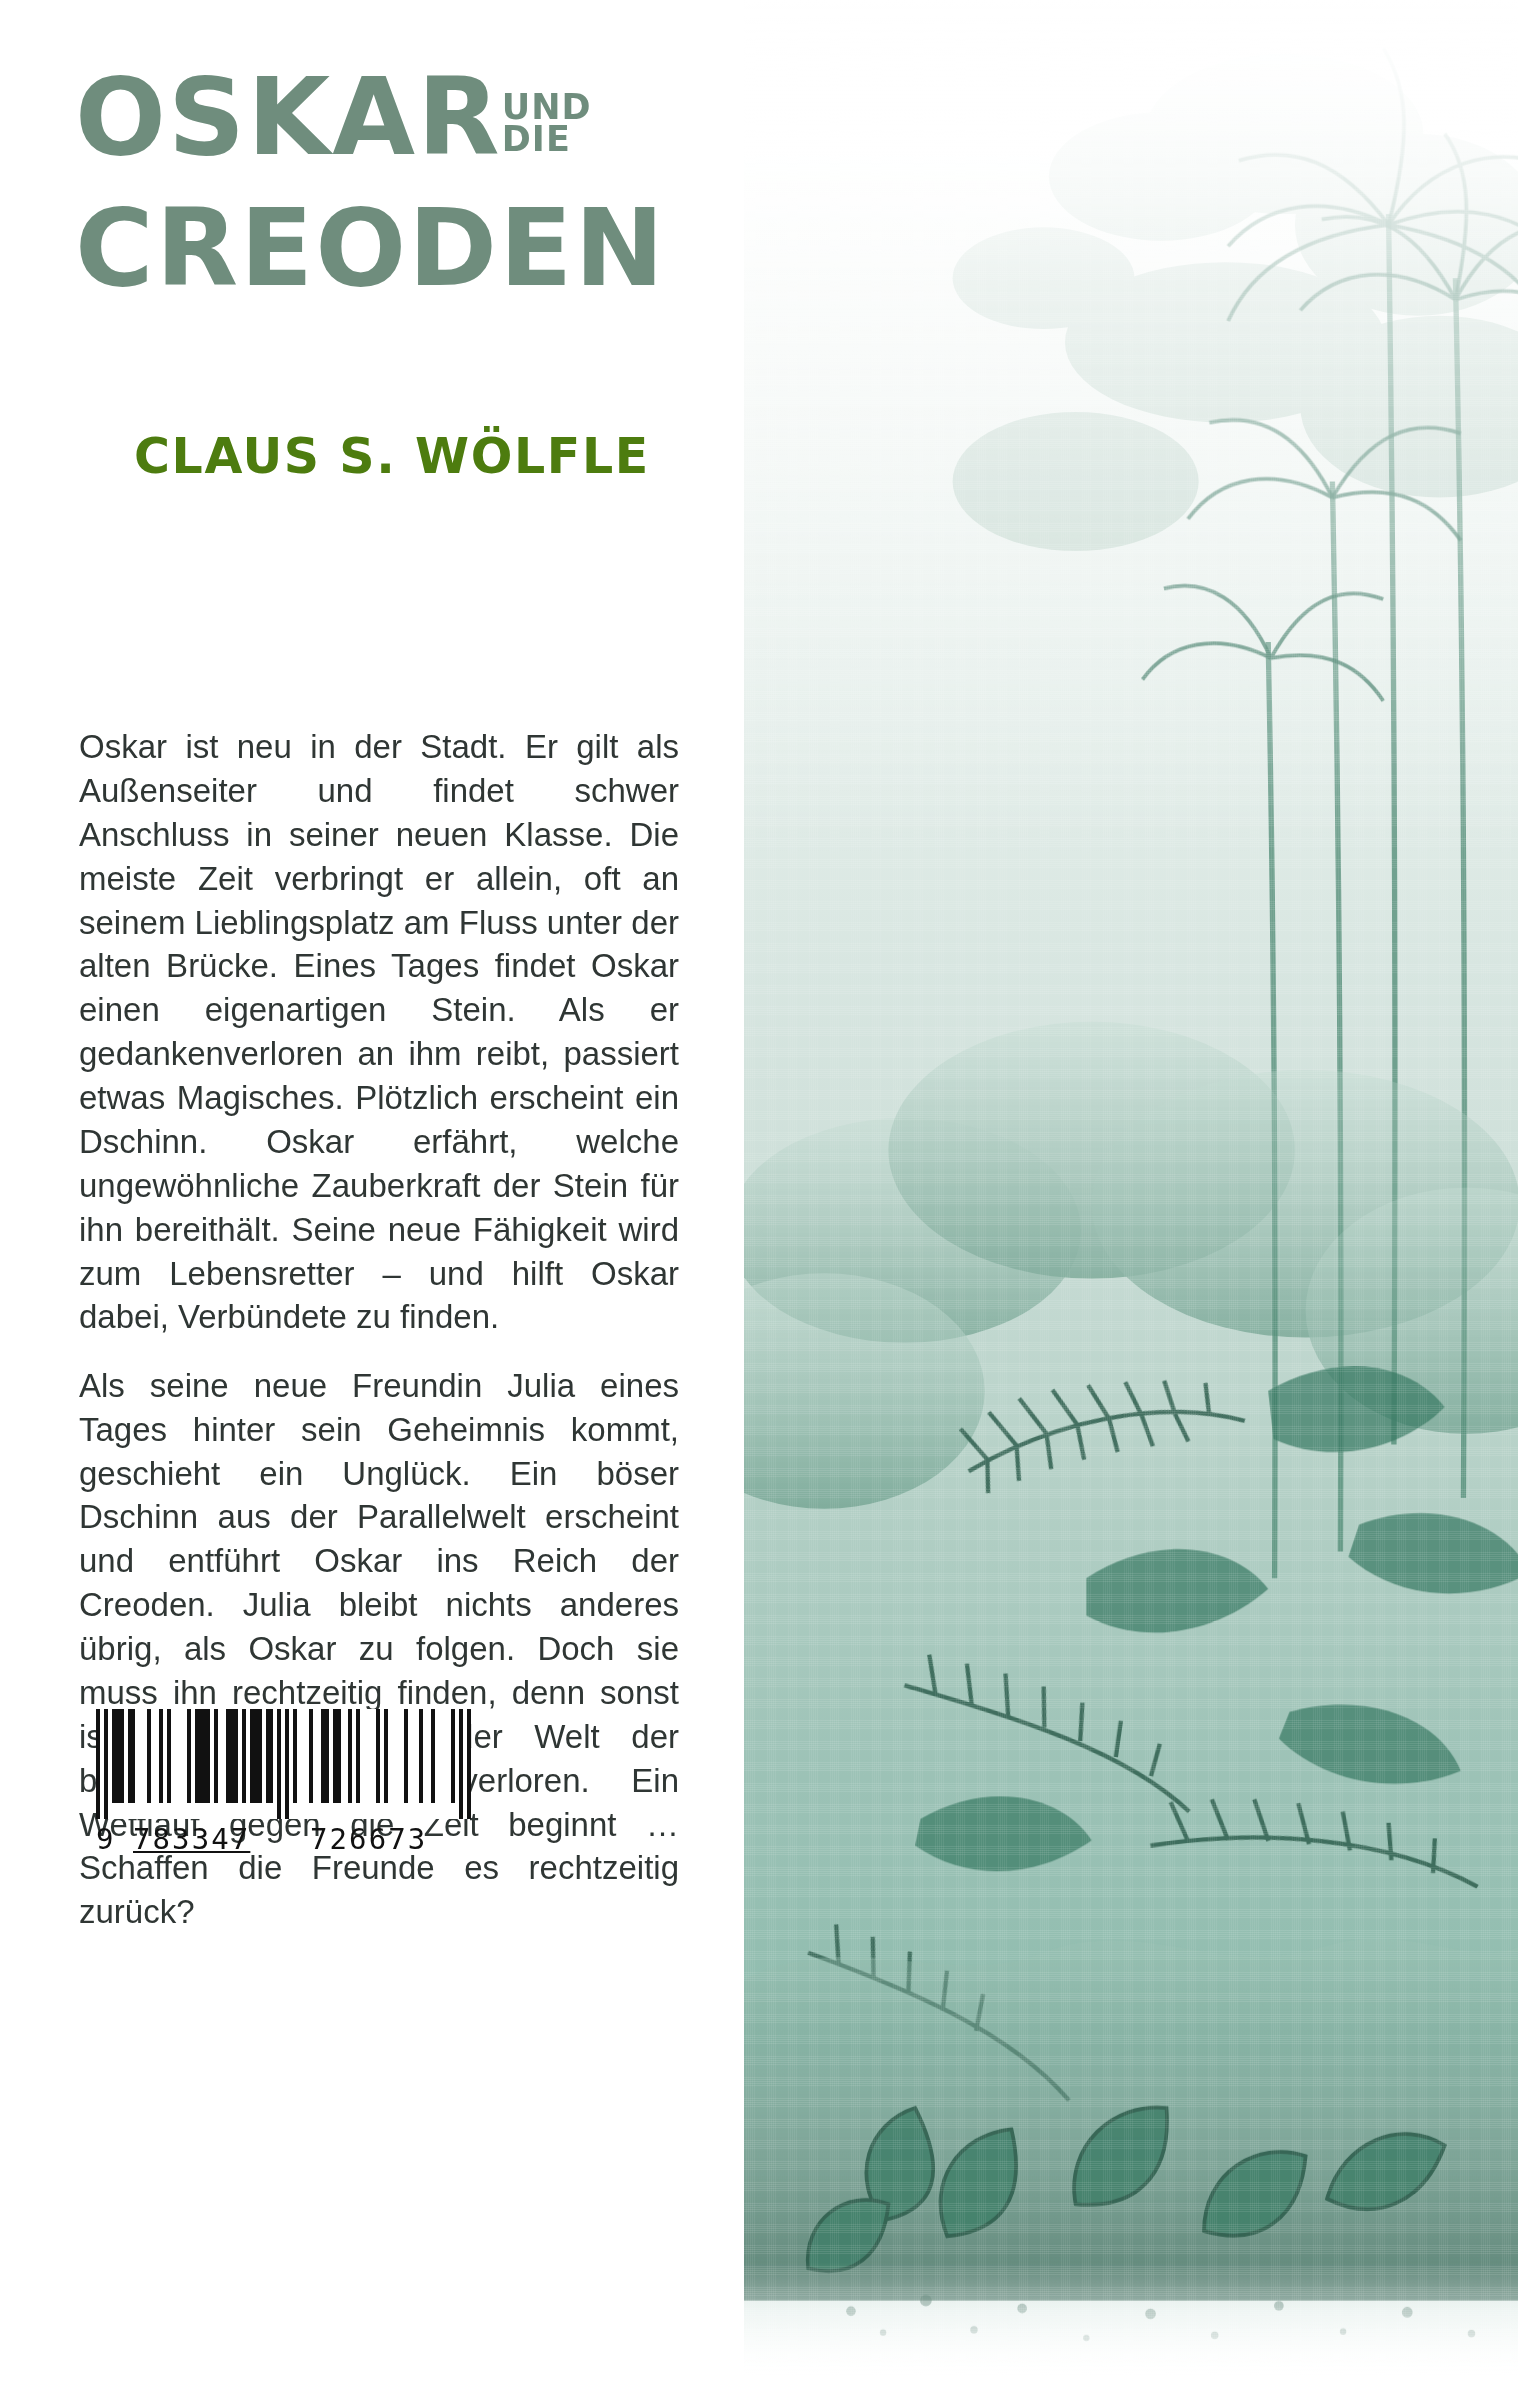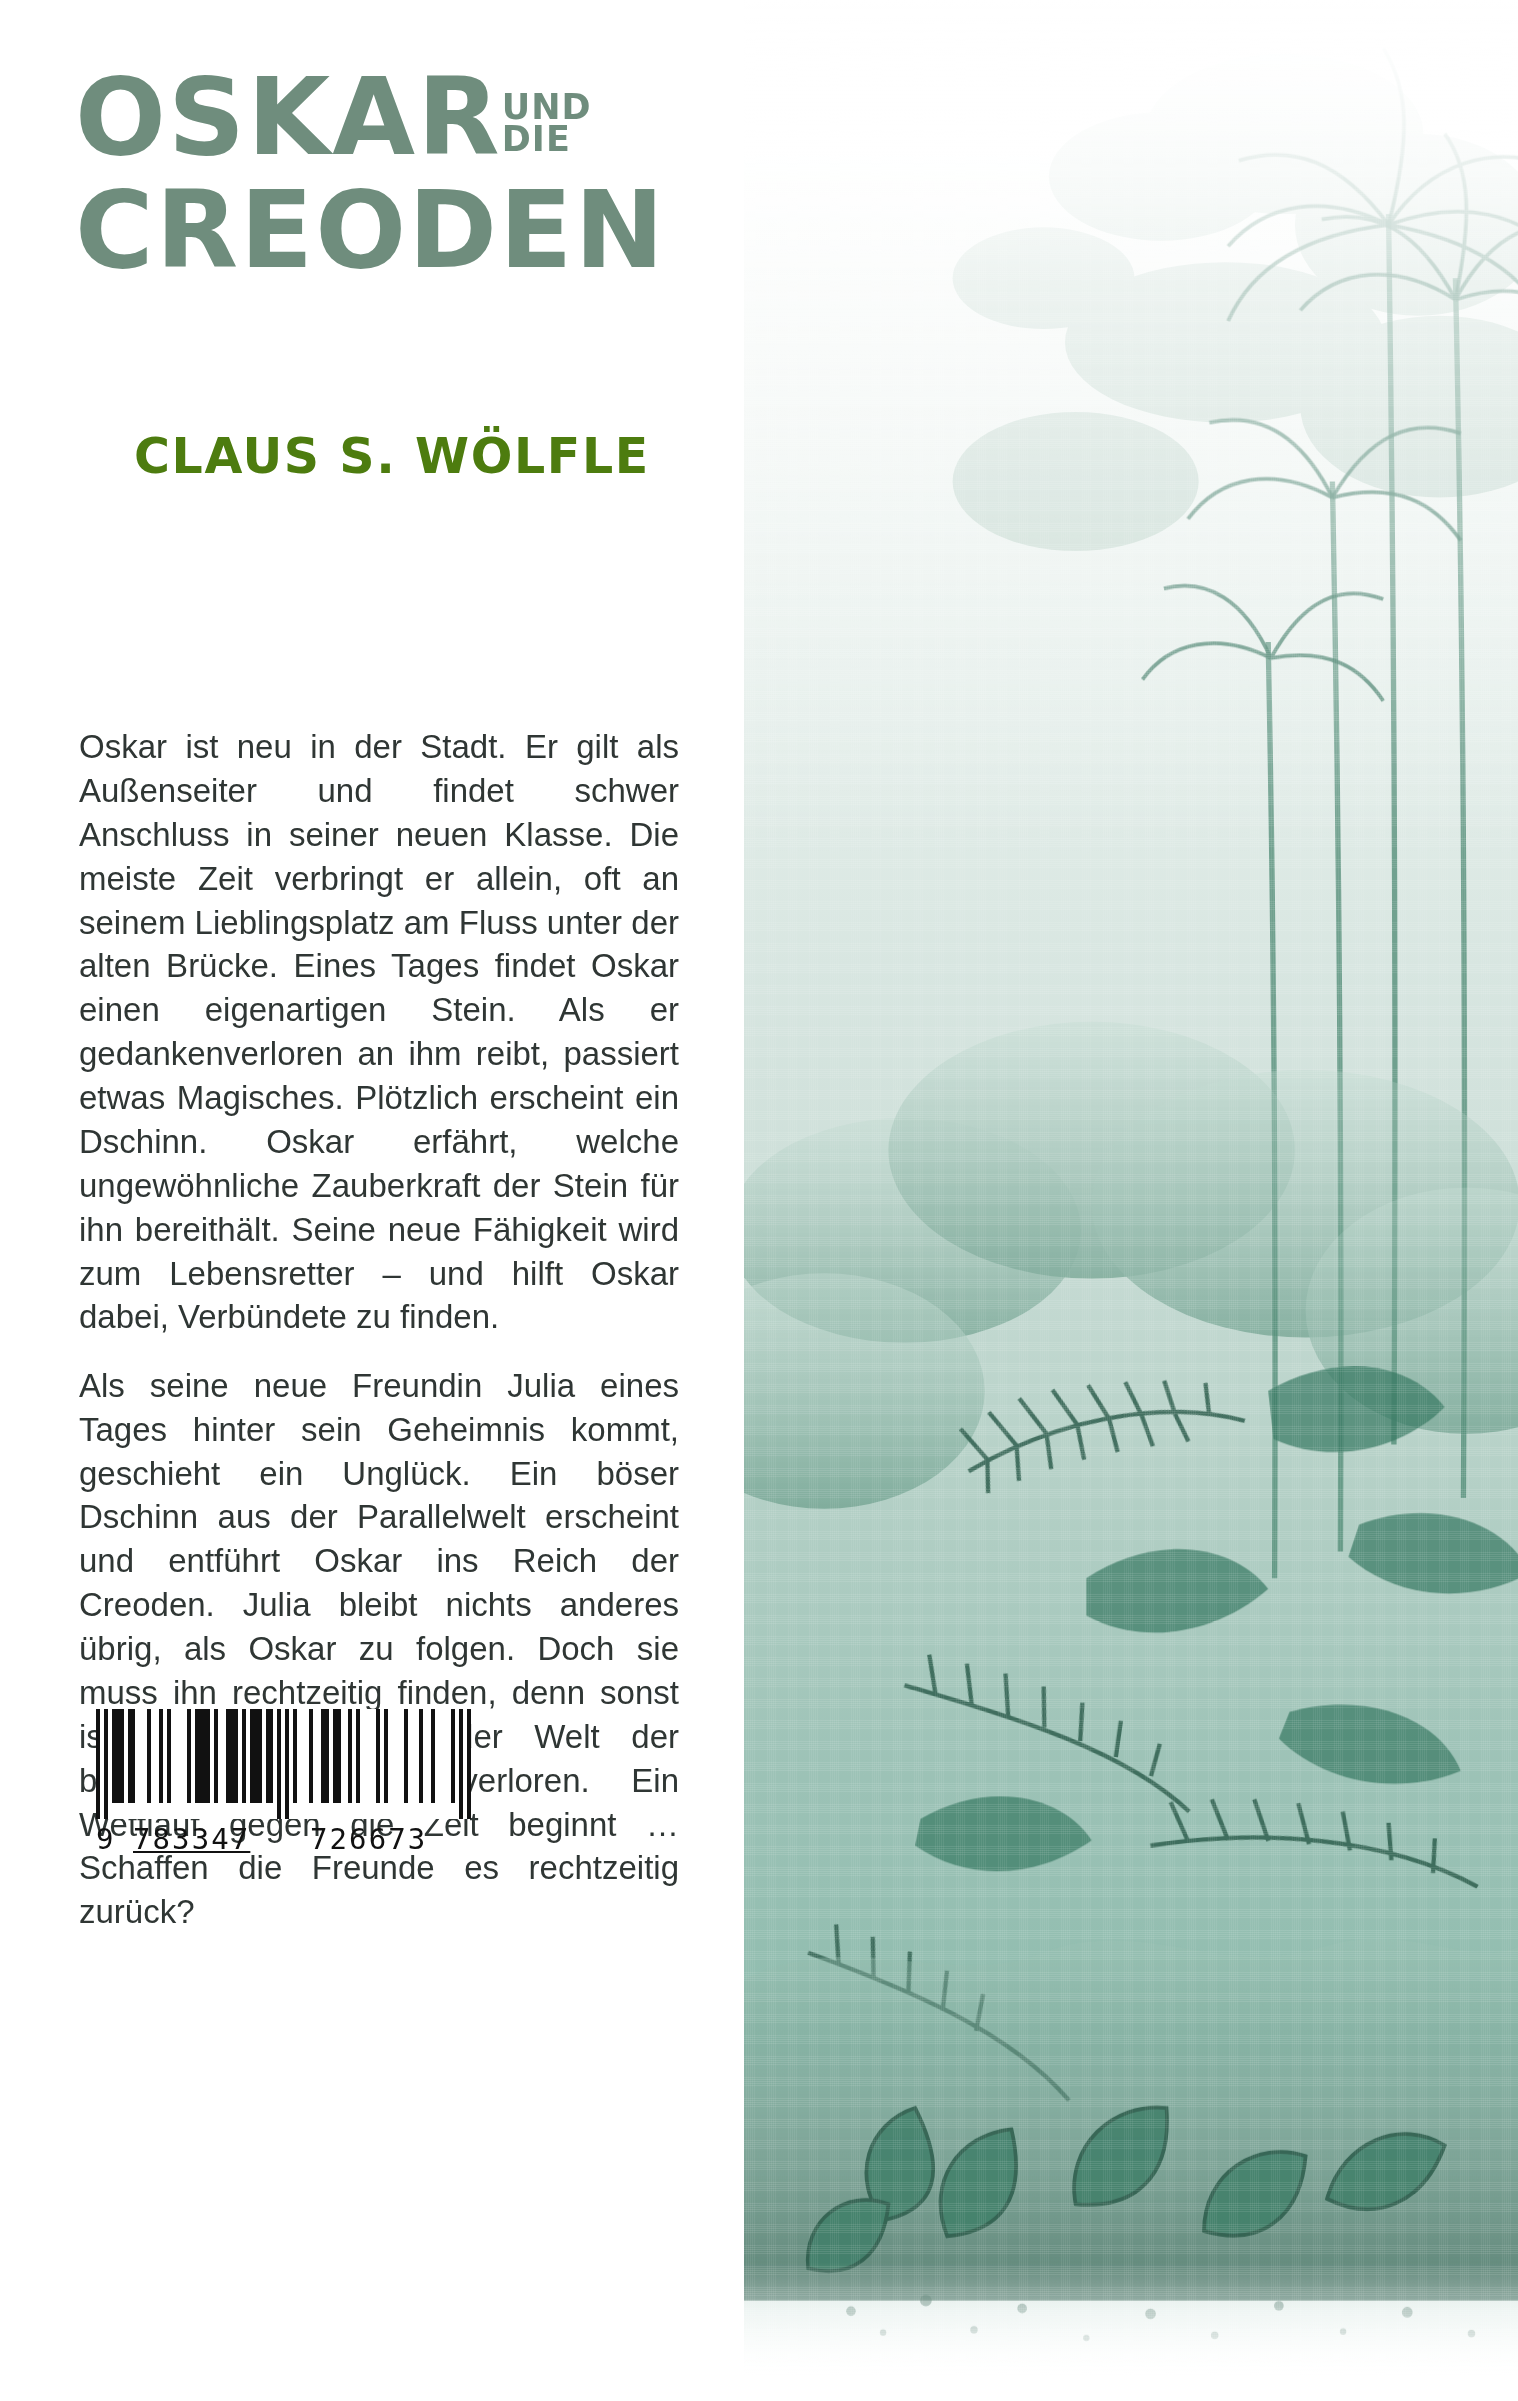--- a/index.html
+++ b/index.html
@@ -71,21 +71,21 @@
   .title-line2 {
     display: block;
     font-family: "DejaVu Sans", sans-serif;
     font-weight: bold;
     font-size: 107px;
     letter-spacing: 2.1px;
     line-height: 1.05;
     color: #6f8d7d;
     text-transform: uppercase;
     white-space: nowrap;
-    margin-top: 3px;
+    margin-top: 21px;
   }
 
   .author {
     position: absolute;
     left: 134px;
     top: 428px;
     font-family: "DejaVu Sans", sans-serif;
     font-weight: bold;
     font-size: 49px;
     letter-spacing: 1.6px;

